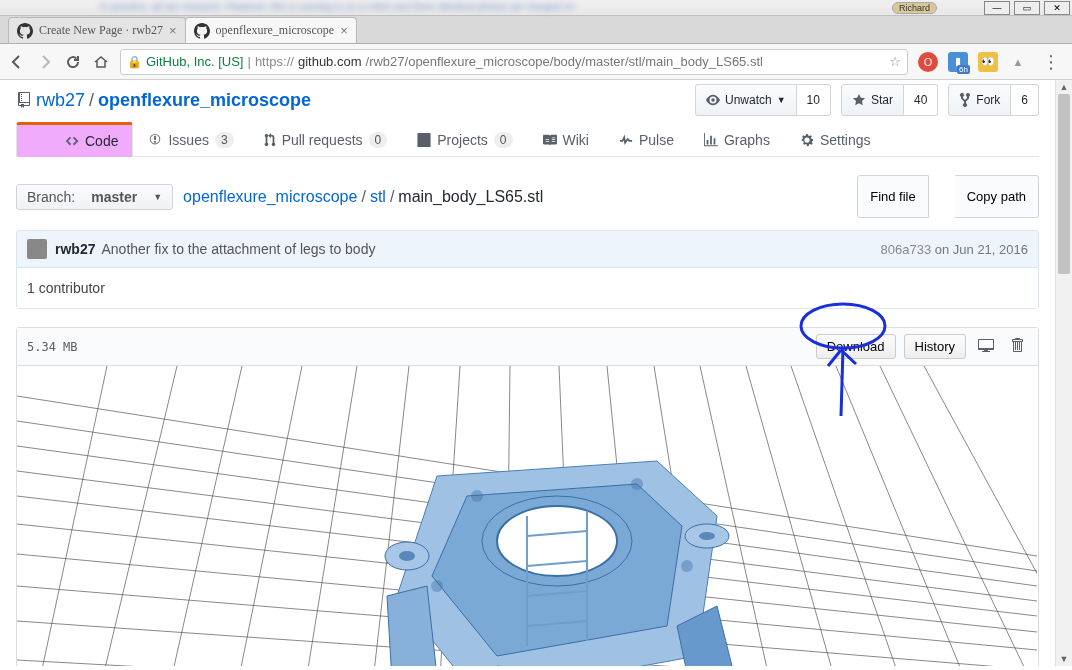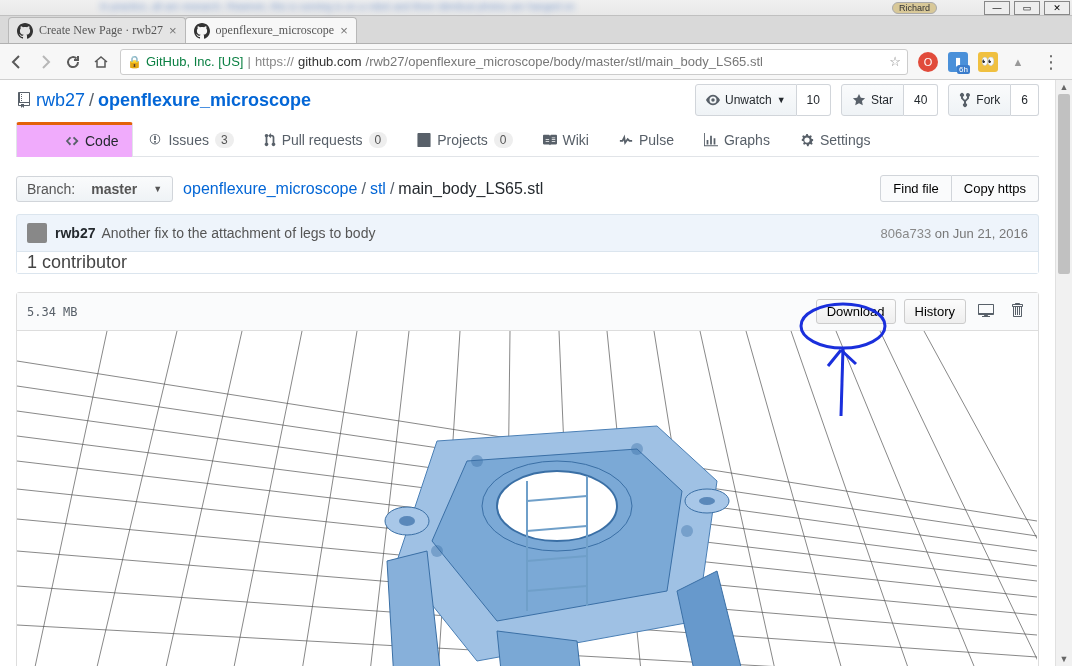--- a/index.html
+++ b/index.html
@@ -64,33 +64,33 @@
 .counter { background:#eee; border-radius:8px; padding:1px 6px; font-size:12px; color:#555;}
 
 
 .file-nav { display:flex; align-items:center; margin-top:18px; gap:10px;}
 .branch-sel { border:1px solid #d1d5da; background:linear-gradient(#fafbfc,#eff3f6); border-radius:3px; padding:4px 10px; font-size:14px; color:#555; display:flex; align-items:center; gap:16px;}
 .breadcrumb { font-size:16px; display:flex; align-items:center; gap:4px;}
 .breadcrumb a { color:#0366d6; text-decoration:none;}
 .breadcrumb .sep { color:#586069;}
 .breadcrumb .final { color:#24292e;}
 .file-nav-right { margin-left:auto; display:flex;}
-.btn-outline { border:1px solid #d1d5da; background:#fafbfc; padding:5px 12px; font-size:13px; }
+.btn-outline { border:1px solid #d1d5da; background:#fafbfc; padding:13px 12px; font-size:13px;margin-left:26px; }
 .btn-outline:first-child{border-top-left-radius:3px;border-bottom-left-radius:3px;}
 .btn-outline:last-child{border-top-right-radius:3px;border-bottom-right-radius:3px;border-left:none;}
 
 
 .commit-box { border:1px solid #dbe5ee; background:#eef4fb; border-radius:3px; margin-top:12px;}
 .commit-row { display:flex; align-items:center; padding:8px 10px; font-size:14px;}
 .avatar { width:20px; height:20px; background:#888; border-radius:2px; margin-right:8px;}
 .author { font-weight:600; color:#24292e; margin-right:6px;}
 .msg { color:#555;}
 .commit-meta { margin-left:auto; color:#777; font-size:13px;}
 .commit-meta .sha { color:#888;text-align:right;}
-.contrib-row { border-top:1px solid #dbe5ee; background:#fff; padding:0 10px; font-size:18px; color:#444;}
+.contrib-row { border-top:1px solid #dbe5ee; background:#fff; padding:12px 10px; font-size:14px; color:#444;}
 
 
 .file-box { border:1px solid #ddd; border-radius:3px; margin-top:18px;}
 .file-header { display:flex; align-items:center; padding:6px 10px; background:#fafbfc; border-bottom:1px solid #ddd; font-size:12px;gap:41px;}
 .file-info { font-family:"SFMono-Regular",Consolas,monospace; color:#586069; }
 .file-actions { margin-left:auto; display:flex; align-items:center; gap:8px;}
 .bg-btn { border:1px solid #ccc; background:linear-gradient(#fcfcfc,#eee); border-radius:3px; padding:4px 10px; font-size:13px; }
 .icon-btn { color:#586069; padding:2px 4px;}
 
 
@@ -273,21 +273,21 @@
       </div>
       <div class="breadcrumb">
         <a>openflexure_microscope</a>
         <span class="sep">/</span>
         <a>stl</a>
         <span class="sep">/</span>
         <span class="final">main_body_LS65.stl</span>
       </div>
       <div class="file-nav-right">
         <div class="btn-outline">Find file</div>
-        <div class="btn-outline">Copy https</div>
+        <div class="btn-outline">Copy path</div>
       </div>
     </div>
 
     <div class="commit-box">
       <div class="commit-row">
         <div class="avatar"></div>
         <span class="author">rwb27</span>
         <span class="msg">Another fix to the attachment of legs to body</span>
         <span class="commit-meta">
           <span class="sha">806a733</span>

